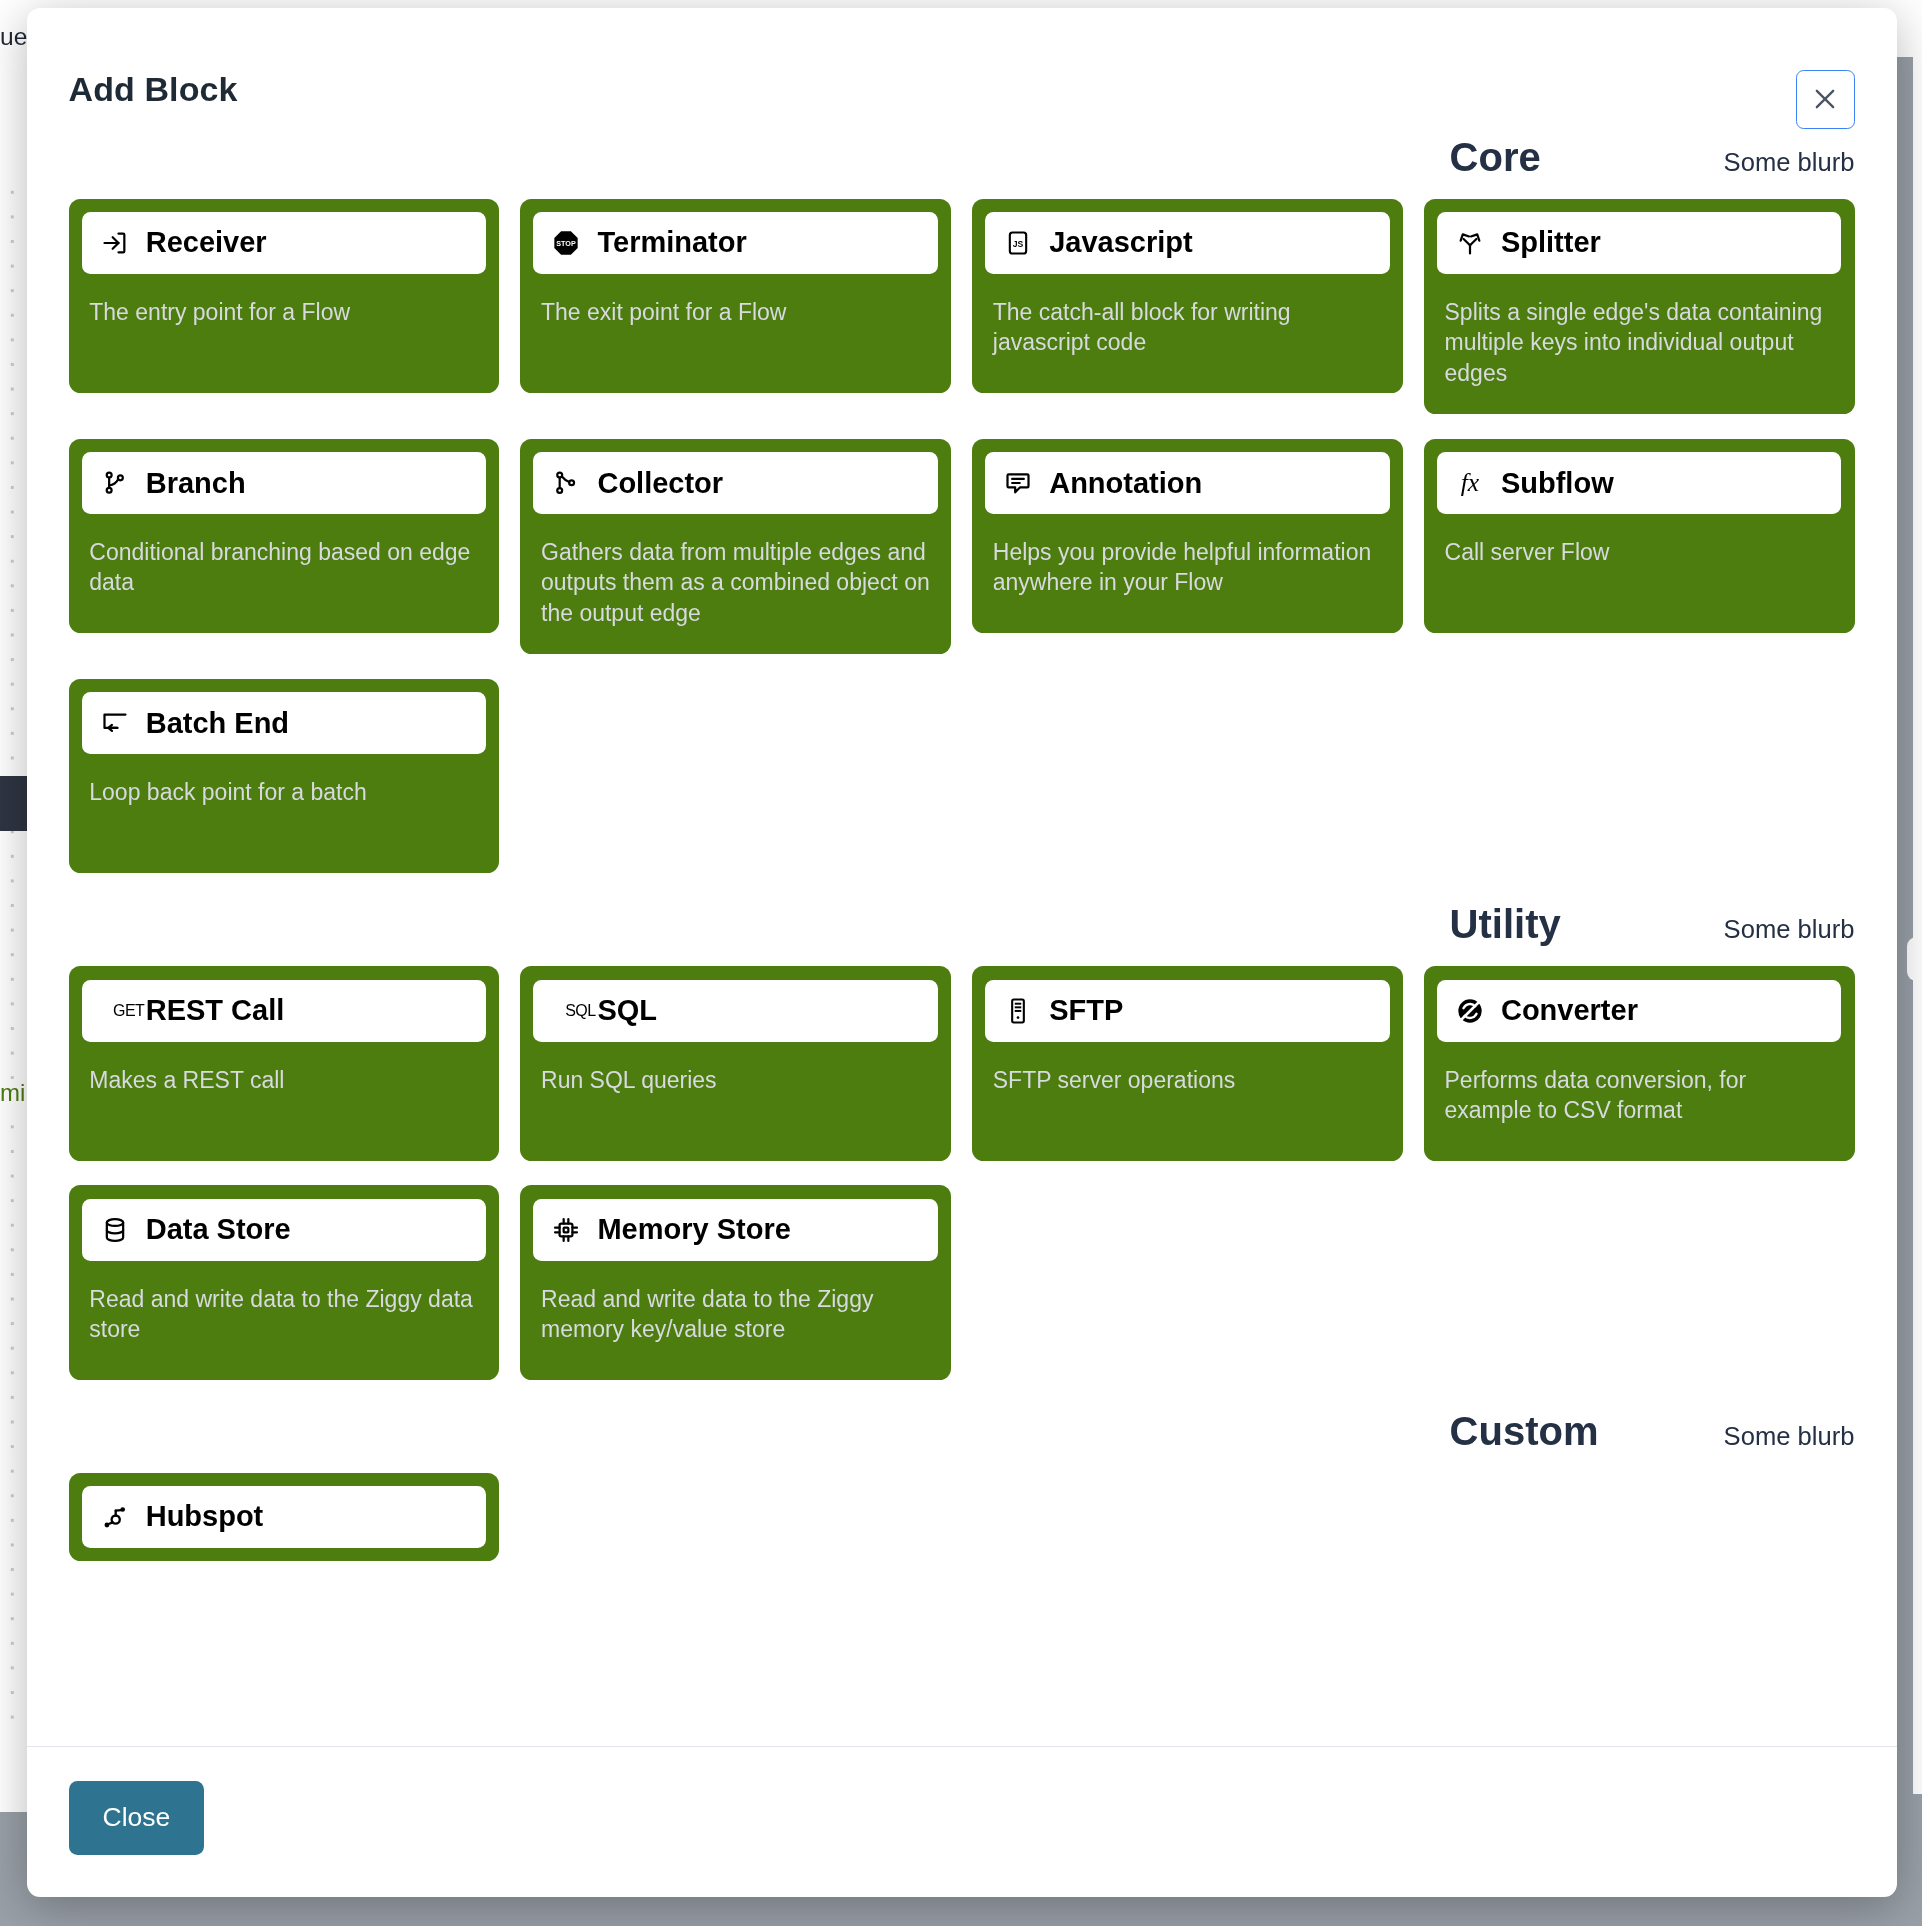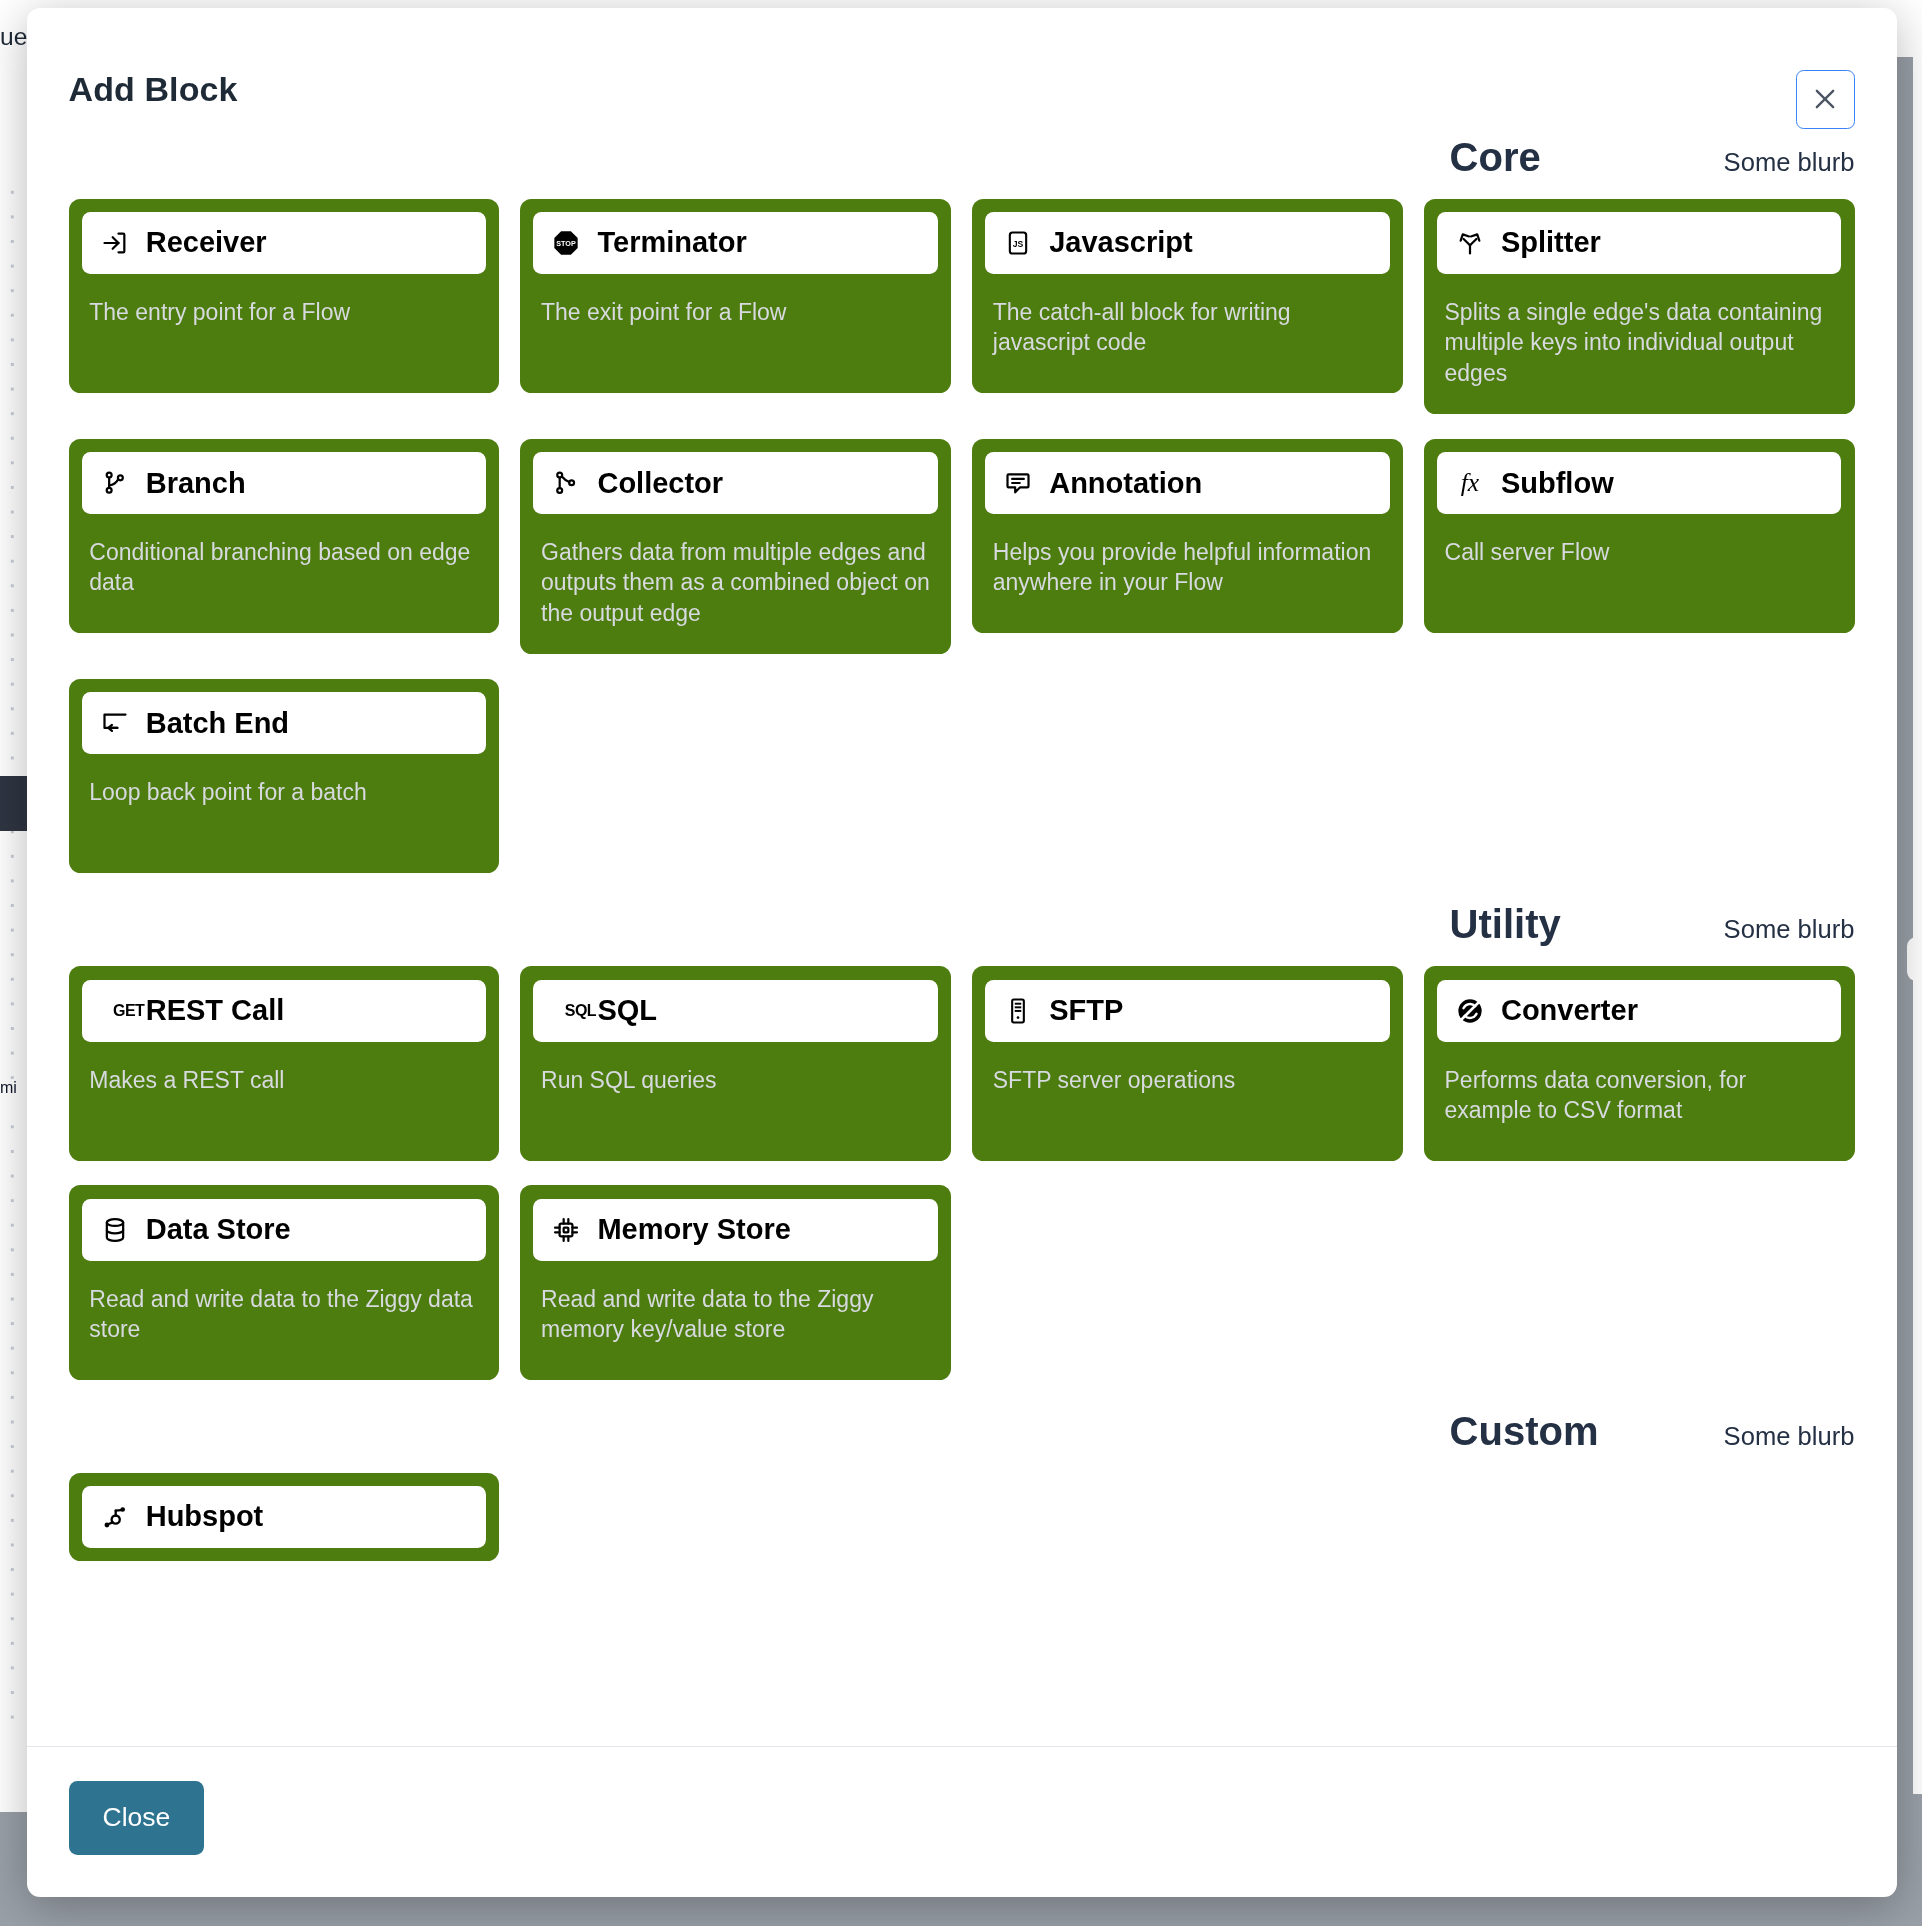--- a/index.html
+++ b/index.html
@@ -36,21 +36,21 @@
     background: #ffffff;
     background-image: radial-gradient(circle, #c9ced6 1.5px, transparent 1.6px);
     background-size: 24.6px 24.6px;
   }
   .bg-strip-dark {
     position: absolute; left: 0; top: 776px; width: 32px; height: 55px;
     background: #2f3542;
   }
   .bg-err {
     position: absolute; left: 0; top: 1079px; width: 32px; height: 24.6px;
-    color: #0f172a; font-size: 16px; overflow: hidden; background:#fff;
+    color: #4d7c0f; font-size: 24px; overflow: hidden; background:#fff;
   }
   .bg-right-edge {
     position: absolute; right: 0; top: 57px; width: 9.5px; bottom: 132px;
     background: #ffffff;
   }
   .bg-right-pill {
     position: absolute; right: 0; top: 937px; width: 15px; height: 44px;
     background: #ffffff; border-radius: 9.5px 0 0 9.5px;
   }
 
@@ -148,21 +148,21 @@
     width: 32px;
     height: 32px;
     flex: 0 0 32px;
     display: flex;
     align-items: center;
     justify-content: center;
     color: #000;
   }
   .card-icon svg { display: block; }
   .icon-text {
-    font-weight: bold;
+    font-weight: normal;
     font-size: 16px;
     letter-spacing: -0.5px;
     line-height: 1;
     color: #000;
     margin-left: 28px;
   }
   .icon-fx {
     font-style: italic;
     font-size: 25.6px;
     font-weight: 500;

